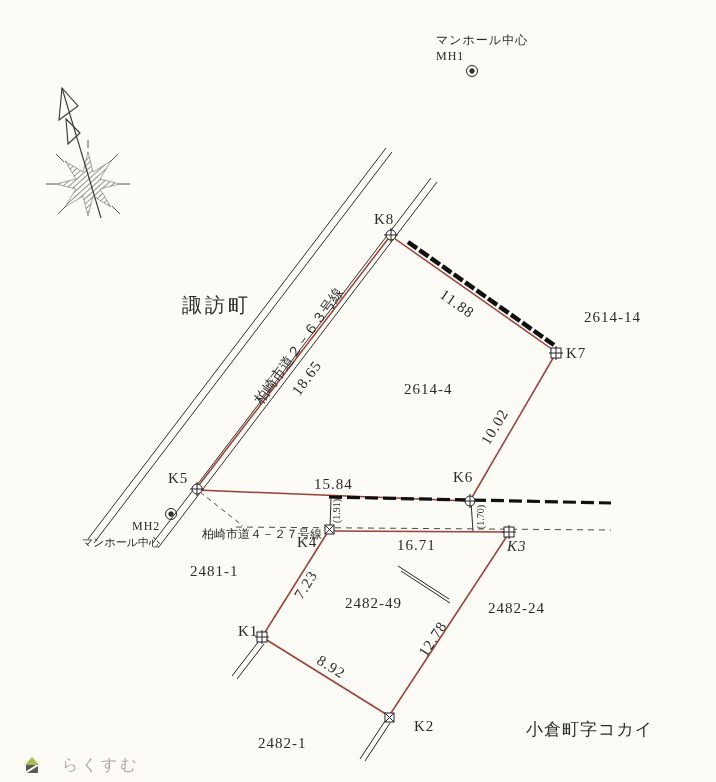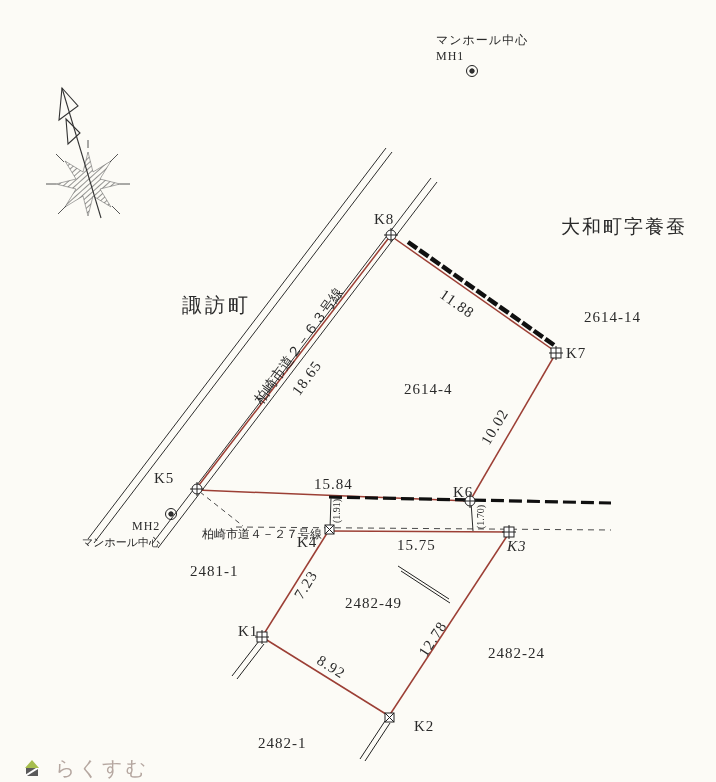--- a/index.html
+++ b/index.html
@@ -12,23 +12,23 @@
   }
   svg.drawing{position:absolute;left:0;top:0;}
   .lbl{position:absolute;white-space:nowrap;color:#2a2a2a;line-height:1.25;}
   .rot{transform-origin:center center;}
   .pt{font-size:15px;letter-spacing:1px;}
   .dist{font-size:15px;letter-spacing:1px;}
   .parcel{font-size:15px;letter-spacing:1px;}
   .small{font-size:12px;letter-spacing:1px;}
   .offset{font-size:10px;letter-spacing:0;}
   .watermark{
-    position:absolute;left:24px;top:755px;display:flex;align-items:center;gap:14px;
+    position:absolute;left:24px;top:755px;display:flex;align-items:center;gap:21px;
     font-family:"Liberation Sans","DejaVu Sans",sans-serif;
-    font-size:20px;letter-spacing:3px;color:#b5a7a0;
+    font-size:16px;letter-spacing:3px;color:#b5a7a0;
   }
   .wm-house{position:relative;width:17px;height:17px;display:inline-block;}
   .wm-roof{position:absolute;left:1px;top:0;width:0;height:0;
     border-left:7px solid transparent;border-right:7px solid transparent;
     border-bottom:8px solid #a6bd4d;}
   .wm-body{position:absolute;left:2px;top:8px;width:12px;height:8px;background:#5a5a5a;overflow:hidden;}
   .wm-stripe{position:absolute;left:-3px;top:2px;width:20px;height:2px;background:#ffffff;transform:rotate(-32deg);}
 </style>
 </head>
 <body>
@@ -150,47 +150,47 @@
     <g stroke="#222" fill="#fff">
       <rect x="385" y="713" width="9" height="9"></rect>
         <line x1="385" y1="713" x2="394" y2="722"></line>
         <line x1="394" y1="713" x2="385" y2="722"></line>
     </g>
   </svg>
 
   <div class="lbl small" style="left:436px;top:33px;">マンホール中心</div>
   <div class="lbl small" style="left:436px;top:49px;">MH1</div>
 
-  <div class="lbl" style="left:561px;top:215px;font-size:19px;letter-spacing:2px;">大和町字養蚕</div>
   <div class="lbl" style="left:182px;top:293px;font-size:20px;letter-spacing:3px;">諏訪町</div>
+  <div class="lbl" style="left:526px;top:719px;font-size:17px;letter-spacing:1px;">小倉町字コカイ</div>
 
   <div class="lbl rot" style="left:299px;top:346px;font-size:14px;transform:translate(-50%,-50%) rotate(-54deg);">柏崎市道２－６３号線</div>
   <div class="lbl" style="left:202px;top:503px;font-size:12px;margin-top:24px;">柏崎市道４－２７号線</div>
 
   <div class="lbl parcel" style="left:404px;top:380px;">2614-4</div>
   <div class="lbl parcel" style="left:584px;top:308px;">2614-14</div>
   <div class="lbl parcel" style="left:190px;top:562px;">2481-1</div>
   <div class="lbl parcel" style="left:345px;top:594px;">2482-49</div>
-  <div class="lbl parcel" style="left:488px;top:644px;">2482-24</div>
+  <div class="lbl parcel" style="left:488px;top:599px;">2482-24</div>
   <div class="lbl parcel" style="left:258px;top:734px;">2482-1</div>
 
   <div class="lbl pt" style="left:374px;top:210px;">K8</div>
   <div class="lbl pt" style="left:566px;top:344px;">K7</div>
-  <div class="lbl pt" style="left:453px;top:483px;">K6</div>
-  <div class="lbl pt" style="left:154px;top:469px;">K5</div>
+  <div class="lbl pt" style="left:453px;top:468px;">K6</div>
+  <div class="lbl pt" style="left:168px;top:469px;">K5</div>
   <div class="lbl pt" style="left:297px;top:533px;">K4</div>
   <div class="lbl pt" style="left:507px;top:537px;font-style:italic;">K3</div>
   <div class="lbl pt" style="left:414px;top:717px;">K2</div>
   <div class="lbl pt" style="left:238px;top:622px;">K1</div>
 
   <div class="lbl dist rot" style="left:307px;top:378px;transform:translate(-50%,-50%) rotate(-54deg);">18.65</div>
   <div class="lbl dist rot" style="left:457px;top:304px;transform:translate(-50%,-50%) rotate(35deg);">11.88</div>
   <div class="lbl dist rot" style="left:495px;top:427px;transform:translate(-50%,-50%) rotate(-59deg);">10.02</div>
   <div class="lbl dist" style="left:314px;top:475px;">15.84</div>
-  <div class="lbl dist" style="left:397px;top:536px;">15.75</div>
+  <div class="lbl dist" style="left:397px;top:536px;">16.71</div>
   <div class="lbl dist rot" style="left:306px;top:585px;transform:translate(-50%,-50%) rotate(-58deg);">7.23</div>
   <div class="lbl dist rot" style="left:433px;top:639px;transform:translate(-50%,-50%) rotate(-57deg);">12.78</div>
   <div class="lbl dist rot" style="left:331px;top:667px;transform:translate(-50%,-50%) rotate(32deg);">8.92</div>
 
   <div class="lbl offset rot" style="left:337px;top:511px;transform:translate(-50%,-50%) rotate(-90deg);">(1.91)</div>
   <div class="lbl offset rot" style="left:481px;top:517px;transform:translate(-50%,-50%) rotate(-90deg);">(1.70)</div>
 
   <div class="lbl small" style="left:132px;top:519px;">MH2</div>
   <div class="lbl" style="left:82px;top:536px;font-size:11px;">マンホール中心</div>
 

